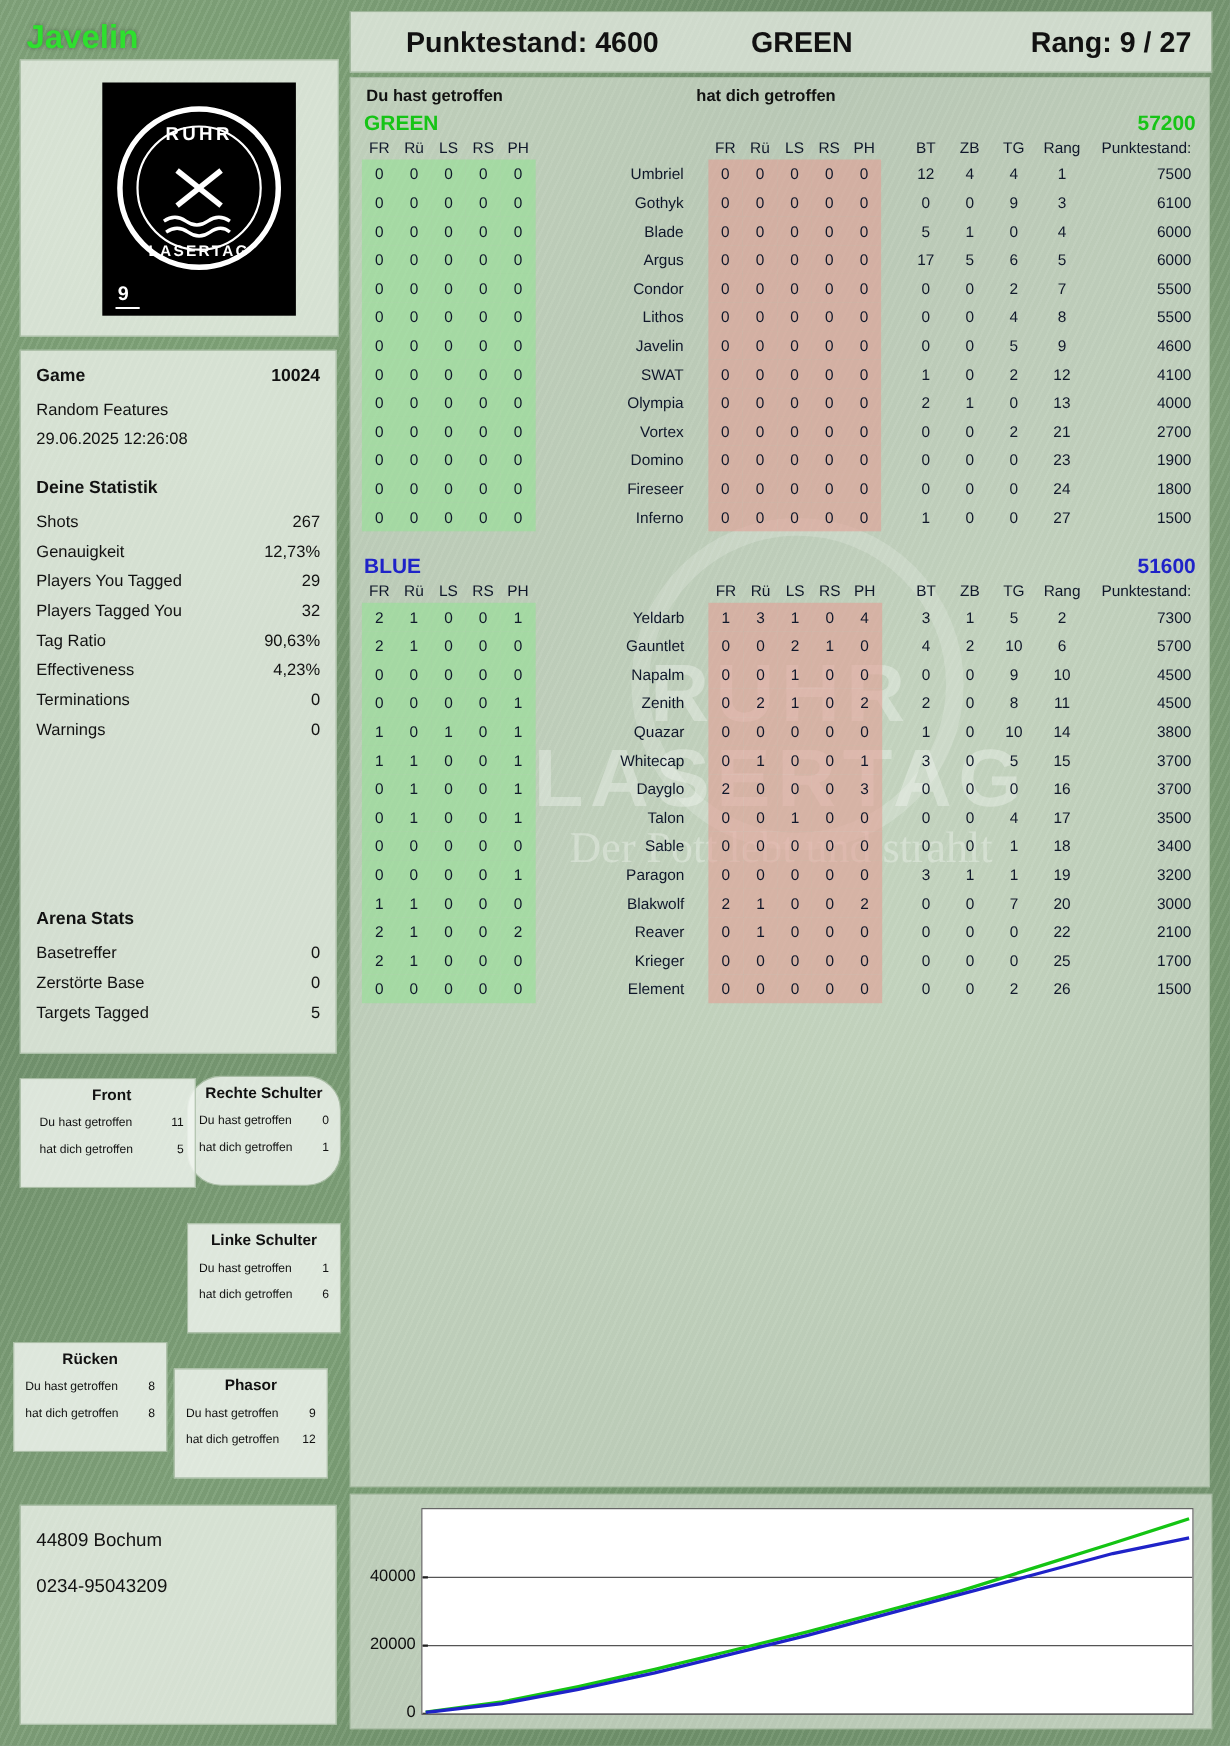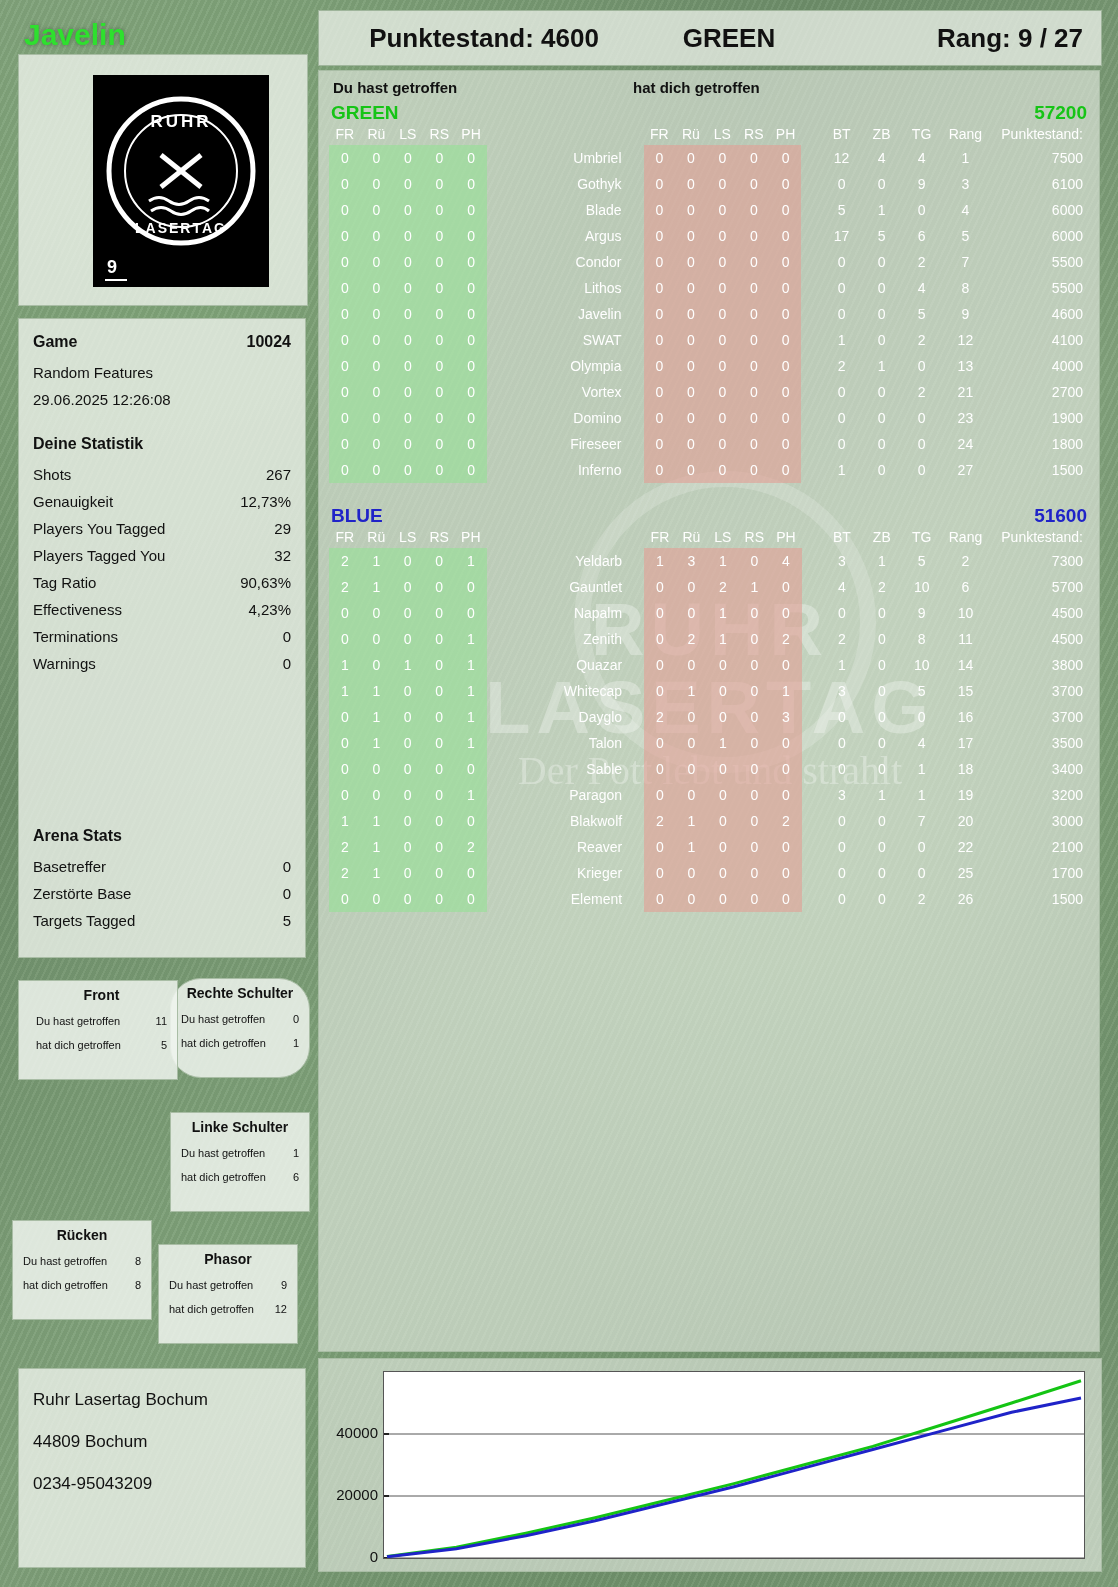--- a/index.html
+++ b/index.html
@@ -93,21 +93,21 @@
   .colhdr{position:relative;display:flex;font-size:15px;font-weight:bold;color:#111;padding:2px 0 4px 0;}
   .colhdr .a{width:300px;padding-left:4px;}
   .colhdr .b{width:300px;}
 
   .teamline{position:relative;display:flex;justify-content:space-between;align-items:baseline;padding:2px 2px 0 2px;}
   .teamname{font-size:19px;font-weight:bold;}
   .teamscore{font-size:19px;font-weight:bold;}
   .green{color:#16c416;}
   .blue{color:#1f23c8;}
 
-  table.stats{position:relative;border-collapse:collapse;width:100%;font-size:14px;color:#ffffff;}
+  table.stats{position:relative;border-collapse:collapse;width:100%;font-size:14px;color:#0f172a;}
   table.stats th{font-weight:normal;font-size:14px;padding:2px 0 3px 0;text-align:center;}
   table.stats td{padding:2px 0;text-align:center;height:22px;}
   .c-you{background:rgba(150,225,150,0.62);width:34px;}
   .c-them{background:rgba(226,160,150,0.62);width:34px;}
   .c-name{width:150px;text-align:right !important;padding-right:22px !important;}
   .c-gap{width:24px;}
   .c-num{width:44px;}
   .c-rank{width:50px;}
   .c-score{width:96px;text-align:right !important;padding-right:6px !important;}
   th.c-you,th.c-them{background:transparent;}
@@ -267,21 +267,20 @@
         <span>Du hast getroffen</span>
         <span>9</span>
       </div>
     <div class="hr">
         <span>hat dich getroffen</span>
         <span>12</span>
       </div>
   </div>
 
   <div class="panel" id="addr-panel">
-    <div class="line">Ruhr Lasertag Bochum</div>
     <div class="line">44809 Bochum</div>
     <div class="line">0234-95043209</div>
   </div>
 
   <div id="stats-panel">
     <div class="wm-ring"></div>
     <div class="watermark">
       <div class="wm1">RUHR</div>
       <div class="wm1">LASERTAG</div>
       <div class="wm2">Der Pott lebt und strahlt</div>

